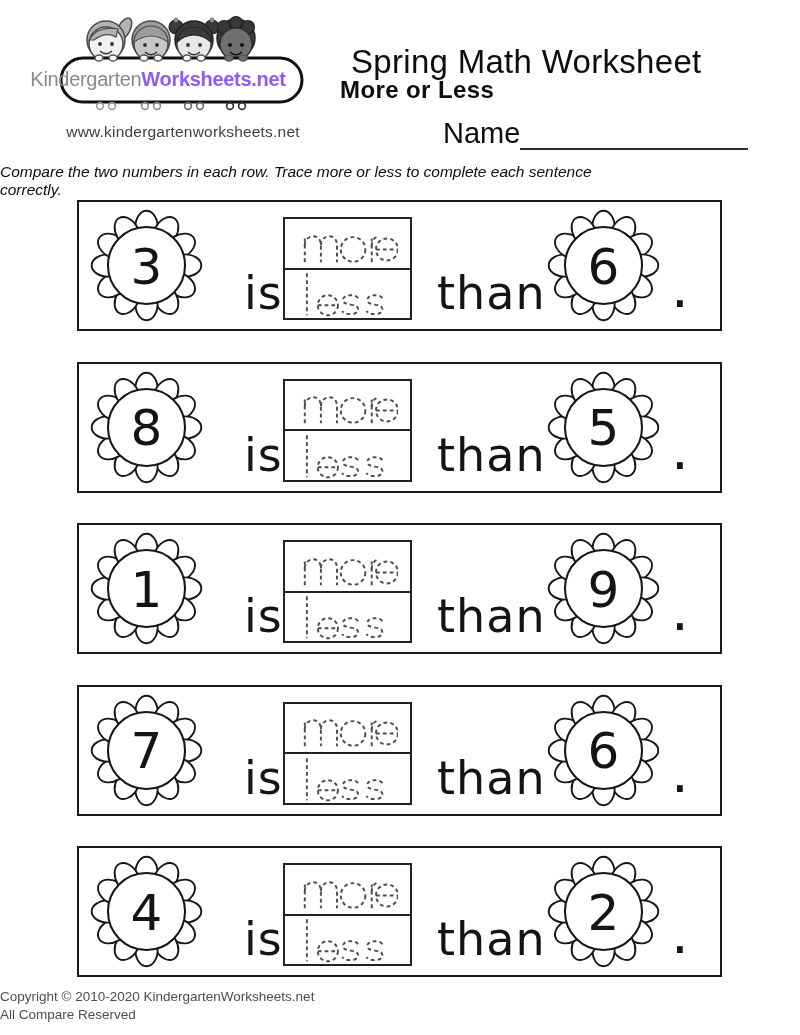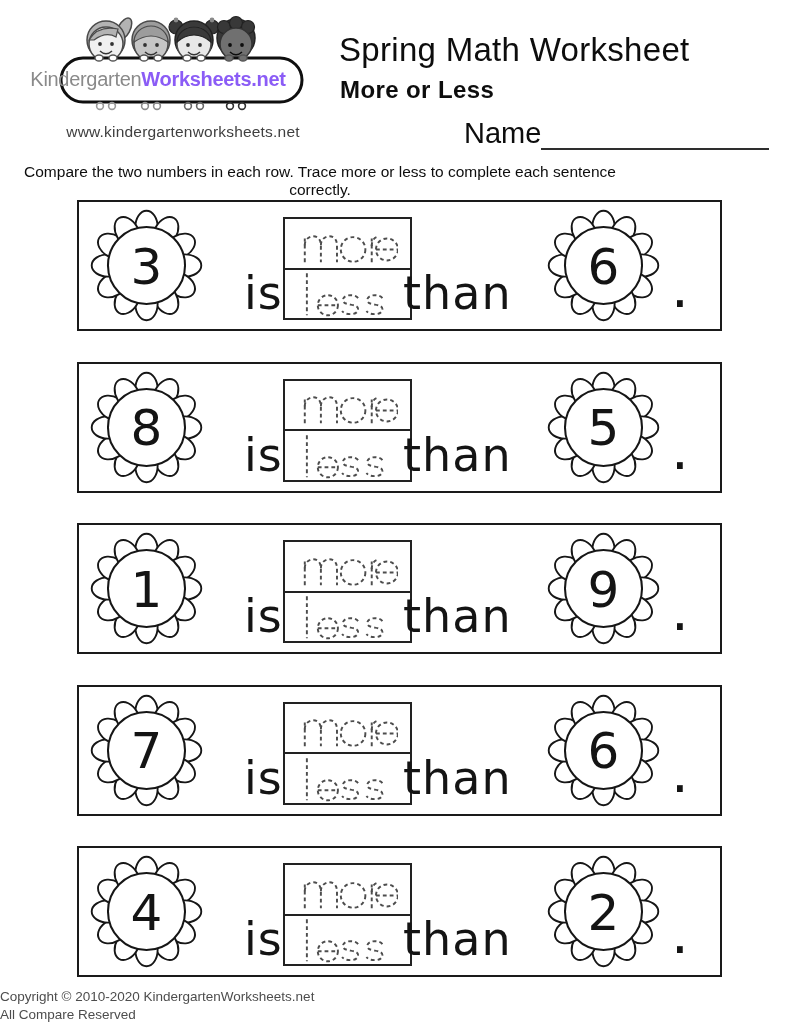--- a/index.html
+++ b/index.html
@@ -18,47 +18,47 @@
   }
   .logo-banner-text .gray{color:#8a8a8a;font-weight:500;}
   .logo-banner-text .black{color:#8b5cf6;font-weight:bold;text-align:right;}
   .logo-url{
     position:absolute;left:-10px;top:110px;width:270px;text-align:center;
     font-size:15.5px;color:#404040;letter-spacing:0.2px;
   }
   
   .title{position:absolute;left:338px;top:30px;font-size:33px;letter-spacing:0.3px;color:#0d0d0d;}
   .subtitle{position:absolute;left:340px;top:76px;font-size:24px;font-weight:bold;letter-spacing:0.4px;color:#0d0d0d;}
-  .name-line{position:absolute;left:464px;top:114px;display:flex;align-items:flex-end;}
+  .name-line{position:absolute;left:443px;top:114px;display:flex;align-items:flex-end;}
   .name-label{font-size:29px;color:#0d0d0d;}
   .name-underline{display:inline-block;width:228px;border-bottom:2.5px solid #2e2e2e;height:34px;}
   .instructions{
-    position:absolute;left:0;top:163px;width:640px;text-align:center;
-    font-size:15.5px;color:#0d0d0d;
+    position:absolute;left:0;top:163px;width:640px;
+    font-size:15.5px;color:#0d0d0d;font-style:italic;
   }
   
   .rows{position:absolute;left:77px;top:200px;width:645px;}
   .row{
     position:relative;height:127px;border:2px solid #1a1a1a;margin-bottom:30.5px;
     box-sizing:content-box;background:#fff;
   }
   .flower{position:absolute;top:7px;width:113px;height:113px;}
   .flower svg{position:absolute;inset:0;width:100%;height:100%;}
   .num{
     position:absolute;inset:0;display:flex;align-items:center;justify-content:center;
     font-family:"DejaVu Sans",sans-serif;font-size:50px;color:#141414;padding-top:2px;
   }
   .flower-left{left:11px;}
   .flower-right{left:468px;}
   .word{
     position:absolute;bottom:17px;line-height:0.78;font-size:46px;color:#141414;
     font-family:"DejaVu Sans",sans-serif;letter-spacing:1px;text-align:right;
   }
   .is-word{left:165px;}
-  .than-word{left:324px;}
+  .than-word{left:358px;}
   .period{left:592px;font-size:56px;bottom:19px;}
   .trace-box{
     position:absolute;left:204px;top:15px;width:129px;height:103px;
     border:2.5px solid #222;box-sizing:border-box;display:flex;flex-direction:column;background:#fff;
   }
   .trace-cell{flex:1;display:flex;align-items:center;justify-content:center;overflow:hidden;}
   .trace-cell.top{border-bottom:2px solid #222;}
   .trace-more{width:100px;height:41px;}
   .trace-less{width:100px;height:47px;}
   
@@ -188,21 +188,21 @@
           <circle cx="184" cy="93" r="3.4" stroke="#2e2e2e"></circle>
       </g>
     </svg>
     <div class="logo-banner-text">
       <span class="gray">Kindergarten</span>
         <span class="black">Worksheets.net</span>
     </div>
     <div class="logo-url">www.kindergartenworksheets.net</div>
   </div>
 
-  <h1 class="title" style="margin:1px;font-weight:normal;">Spring Math Worksheet</h1>
+  <h1 class="title" style="margin:13px;font-weight:normal;">Spring Math Worksheet</h1>
   <h2 class="subtitle" style="margin:0;">More or Less</h2>
 
   <div class="name-line">
     <span class="name-label">Name</span>
       <span class="name-underline"></span>
   </div>
 
   <div class="instructions">Compare the two numbers in each row. Trace more or less to complete each sentence correctly.</div>
 </header>
 

